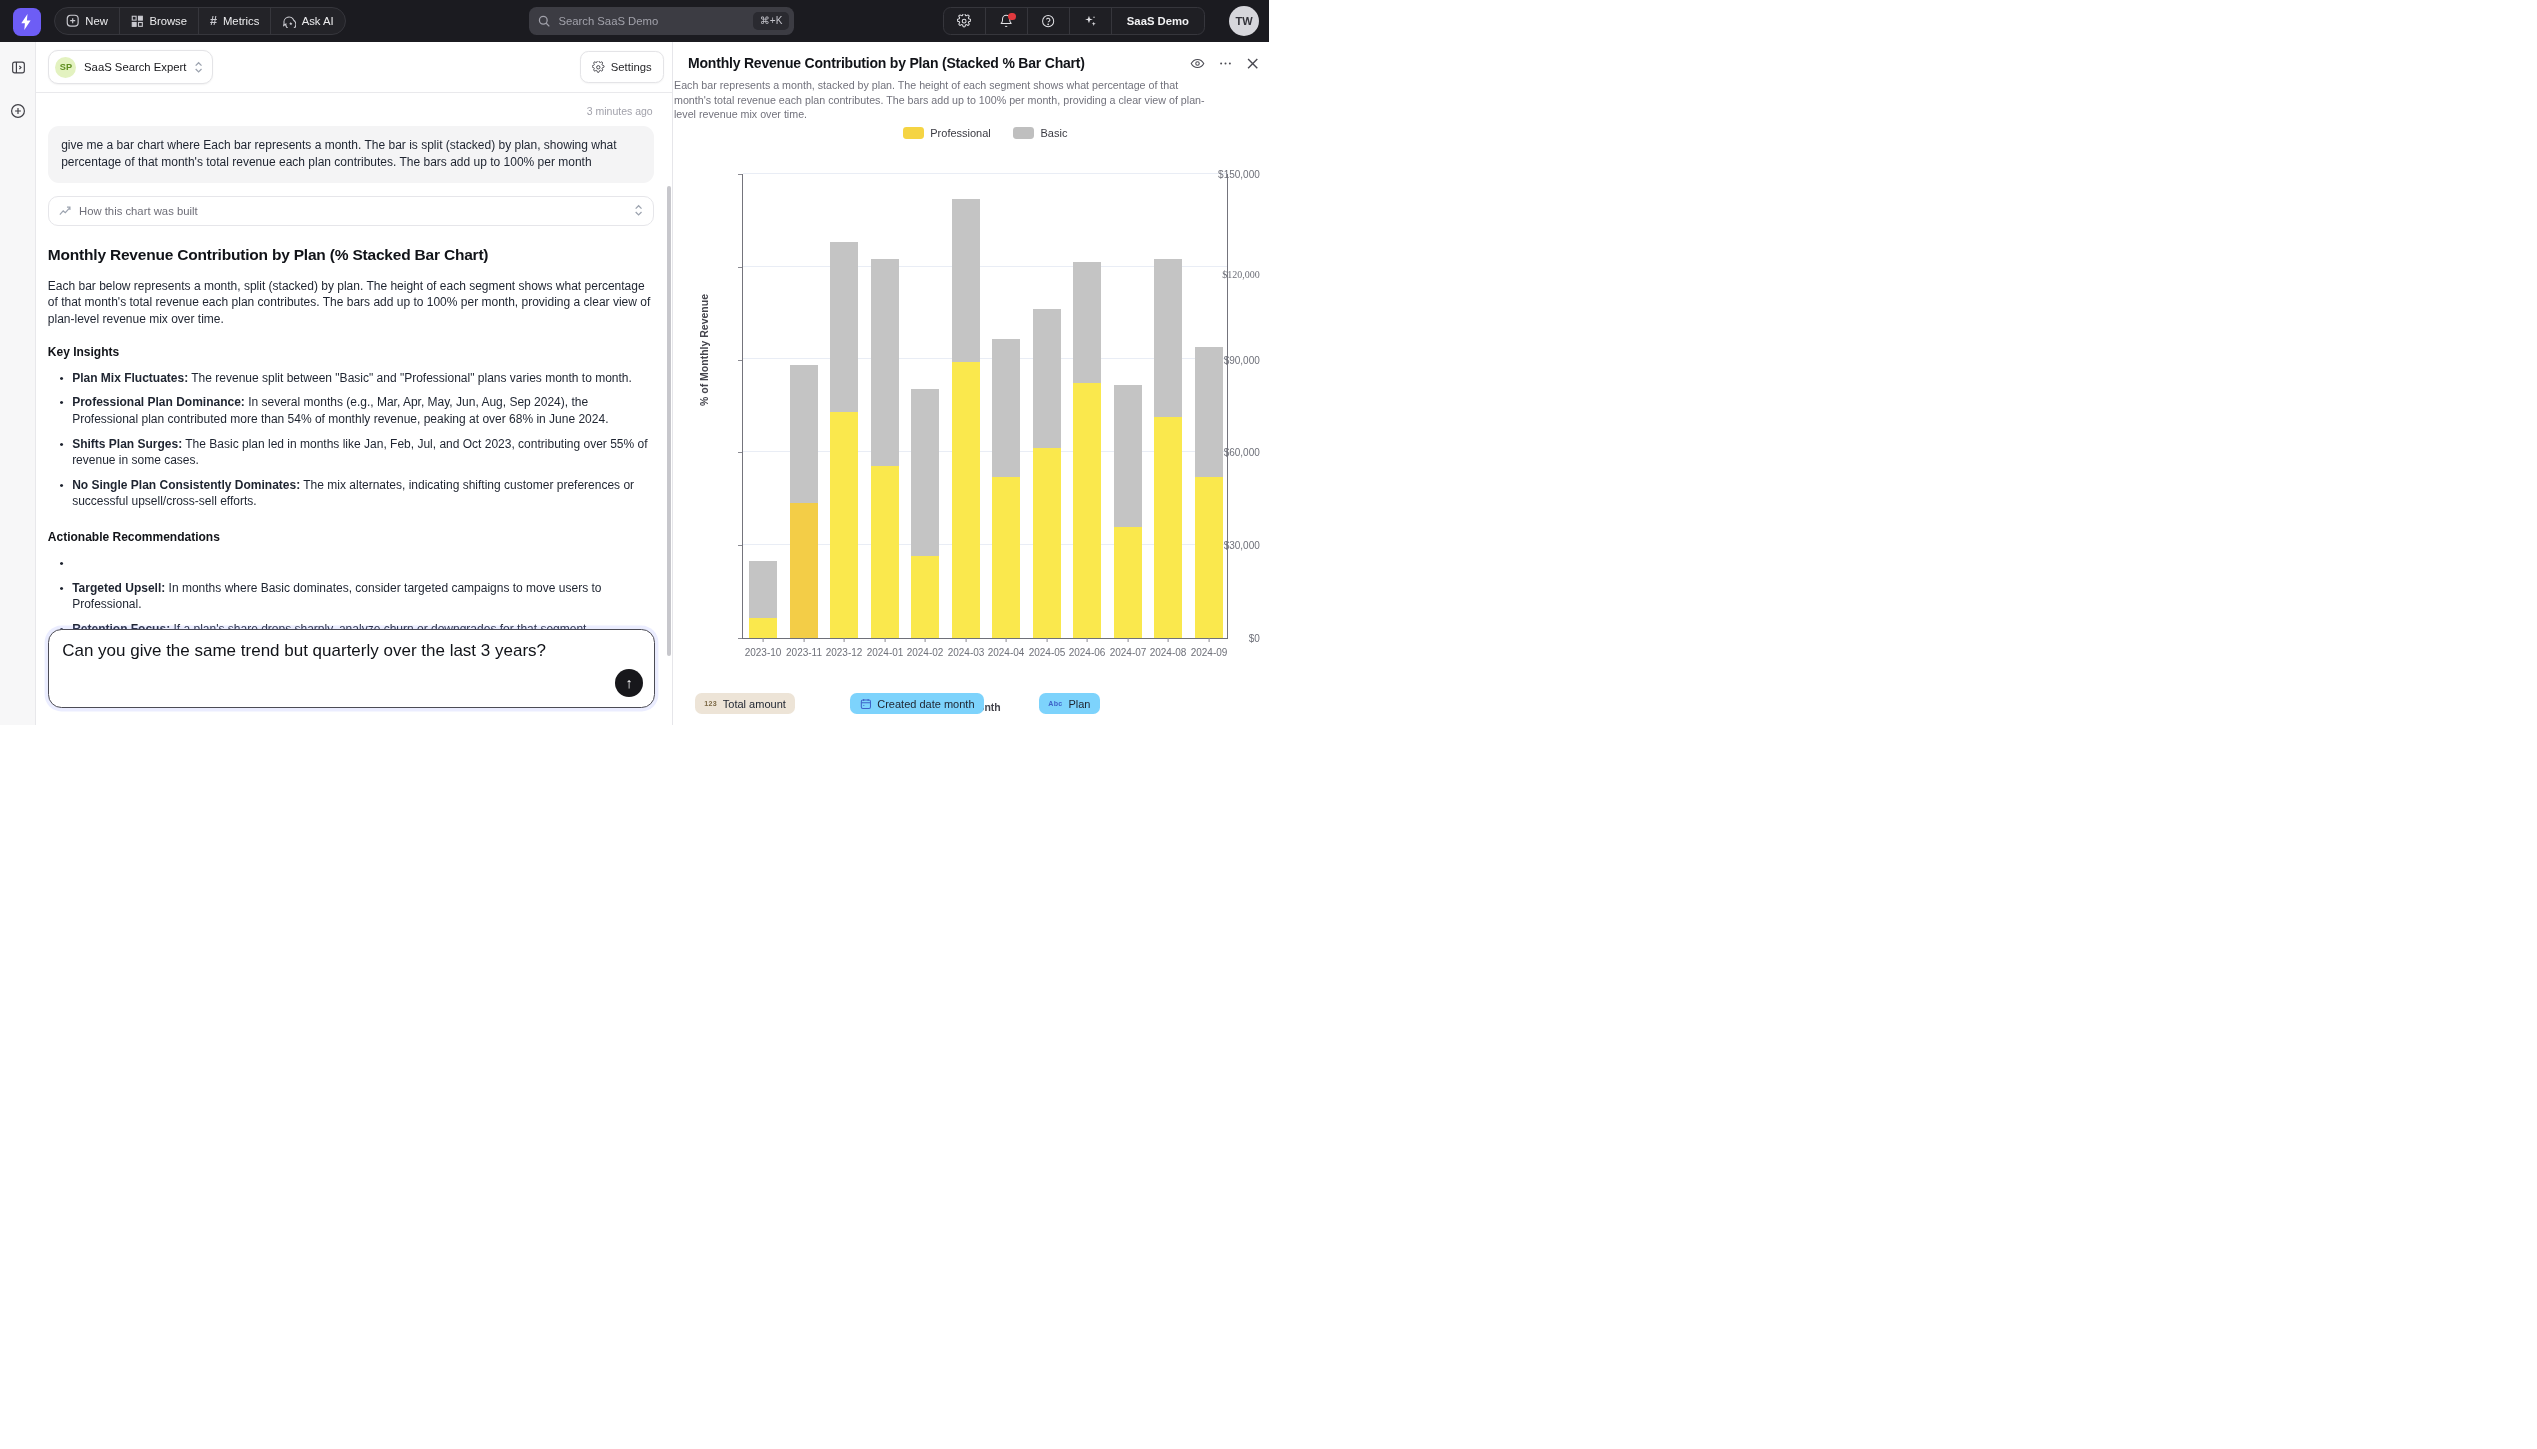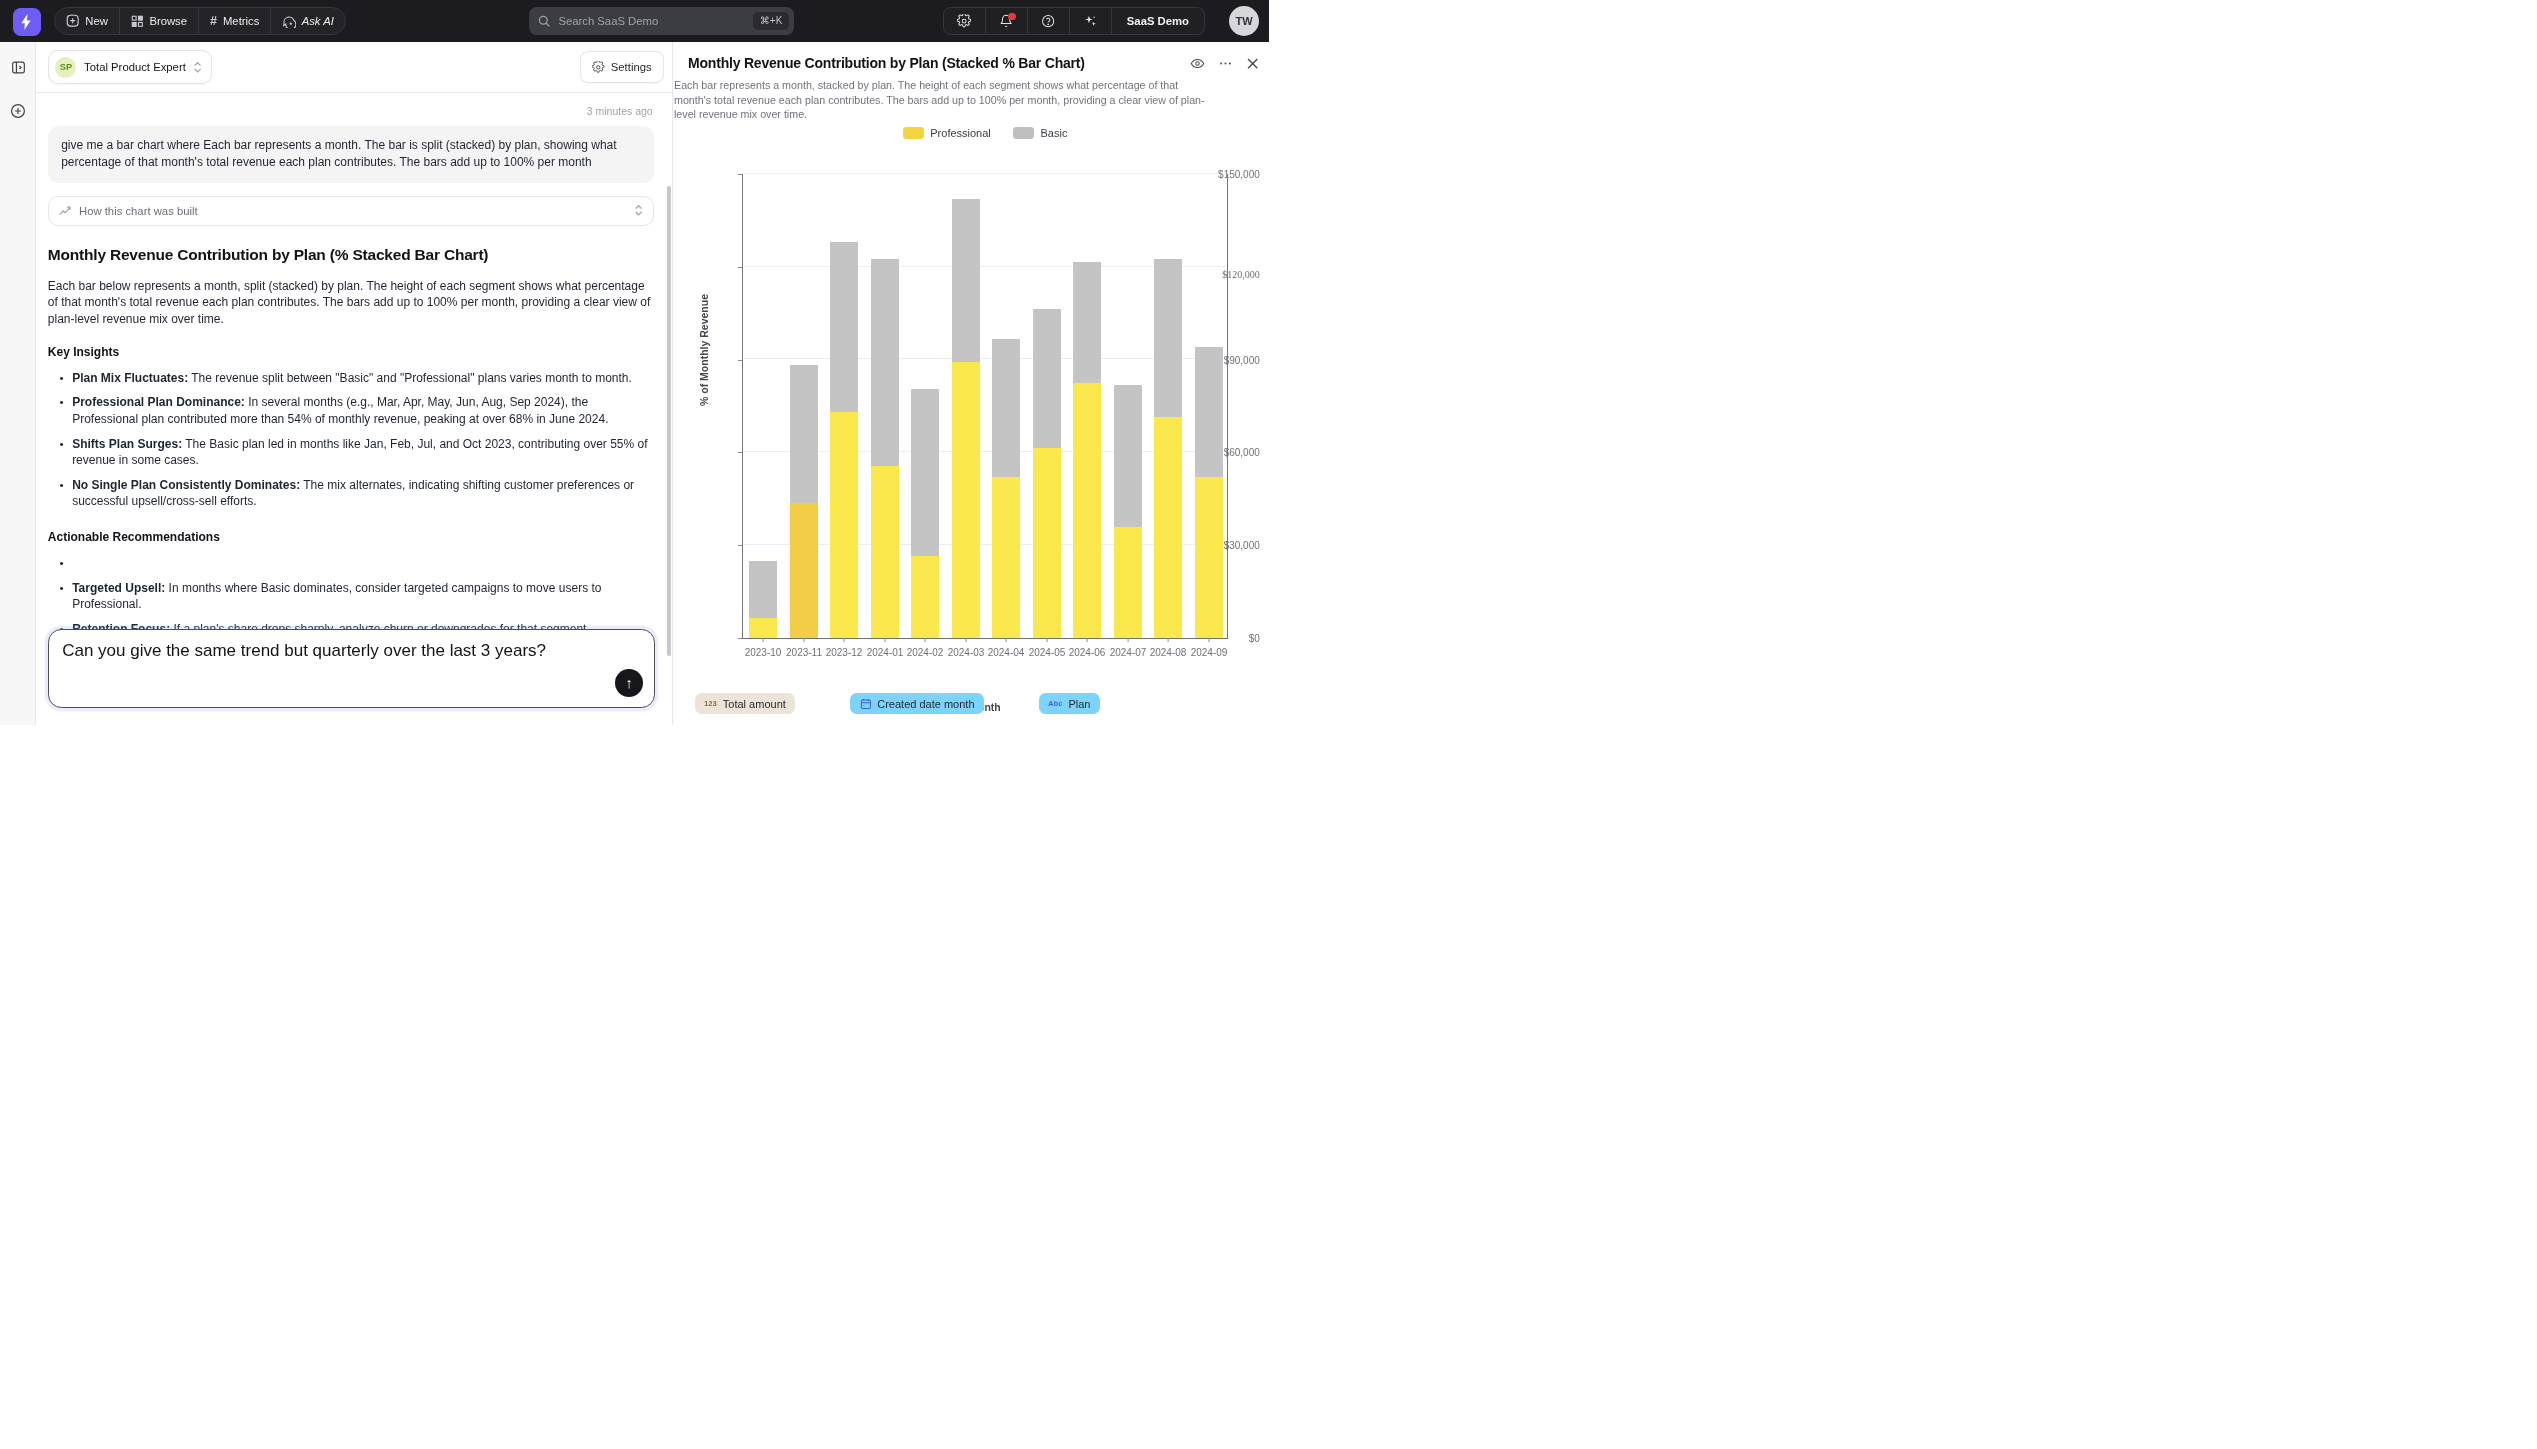--- a/index.html
+++ b/index.html
@@ -9,21 +9,21 @@
 
   
   .navbar { position:absolute; left:0; top:0; width:1269px; height:42px; background:#1B1B20;
     display:flex; align-items:center; }
   .logo { position:absolute; left:12.6px; top:7.6px; width:28px; height:28px; border-radius:7.6px;
     background:#6D5DF5; display:flex; align-items:center; justify-content:center; }
   .nav-group { position:absolute; left:54px; top:6.7px; height:28.5px; display:flex; align-items:stretch;
     border:0.8px solid #36363C; border-radius:14px; background:#232328; overflow:hidden; }
   .nav-btn { display:flex; align-items:center; gap:5.9px; padding:0 11px; color:#ECECEE; font-size:11.3px;
     border-right:0.8px solid #36363C; cursor:pointer; }
-  .nav-btn:last-child { border-right:none;font-style:italic; }
+  .nav-btn:last-child { border-right:none; }
   .nav-btn svg, .nav-btn .glyph { color:#C9C9CF; }
   .glyph-hash { font-size:12.6px; font-weight:700; color:#C9C9CF; }
   .search { position:absolute; left:529px; top:6.7px; width:265px; height:28.5px; background:#3C3C43;
     border-radius:7.6px; display:flex; align-items:center; padding:0 5px 0 9.2px; cursor:text; }
   .search-ph { color:#A2A2AB; font-size:11.3px; margin-left:7.6px; flex:1; }
   .kbd { background:#2A2A30; color:#C2C2C9; border-radius:5px; font-size:10px; padding:3.4px 6.7px; }
   .right-group { position:absolute; right:64px; top:6.7px; height:28.5px; display:flex; align-items:stretch;
     border:0.8px solid #36363C; border-radius:7.6px; background:#1F1F24; overflow:hidden; }
   .icon-btn { width:42px; display:flex; align-items:center; justify-content:center; color:#E2E2E6;
     border-right:0.8px solid #36363C; cursor:pointer; position:relative; }
@@ -217,21 +217,21 @@
           <circle cx="9.5" cy="9.5" r="7.6"></circle>
           <path d="M9.5 6v7M6 9.5h7"></path>
         </svg>
     </div>
   </aside>
 
   <section class="chat">
     <div class="chat-header">
       <div class="agent-pill">
         <span class="sp-avatar">SP</span>
-        <span class="agent-name">Total Product Expert</span>
+        <span class="agent-name">SaaS Search Expert</span>
         <svg width="9.2" height="12.6" viewBox="0 0 11 15" fill="none" stroke="#9CA3AF" stroke-width="1.5">
             <path d="M2 5.5 5.5 2 9 5.5M2 9.5 5.5 13 9 9.5"></path>
           </svg>
       </div>
       <div class="settings-btn">
         <svg width="12.6" height="12.6" viewBox="0 0 24 24" fill="none" stroke="#3F3F46" stroke-width="1.8">
             <circle cx="12" cy="12" r="3.2"></circle>
             <path d="M19.4 13.5a1.7 1.7 0 0 0 .3 1.9l.1.1a2 2 0 1 1-2.9 2.9l-.1-.1a1.7 1.7 0 0 0-1.9-.3 1.7 1.7 0 0 0-1 1.5v.2a2 2 0 1 1-4.1 0v-.1a1.7 1.7 0 0 0-1.1-1.6 1.7 1.7 0 0 0-1.9.3l-.1.1a2 2 0 1 1-2.9-2.9l.1-.1a1.7 1.7 0 0 0 .3-1.9 1.7 1.7 0 0 0-1.5-1h-.2a2 2 0 1 1 0-4.1h.1a1.7 1.7 0 0 0 1.6-1.1 1.7 1.7 0 0 0-.3-1.9l-.1-.1a2 2 0 1 1 2.9-2.9l.1.1a1.7 1.7 0 0 0 1.9.3 1.7 1.7 0 0 0 1-1.5v-.2a2 2 0 1 1 4.1 0v.1a1.7 1.7 0 0 0 1 1.6 1.7 1.7 0 0 0 1.9-.3l.1-.1a2 2 0 1 1 2.9 2.9l-.1.1a1.7 1.7 0 0 0-.3 1.9v.1a1.7 1.7 0 0 0 1.5 1h.2a2 2 0 1 1 0 4.1h-.1a1.7 1.7 0 0 0-1.6 1z"></path>
           </svg>
         <span>Settings</span>

